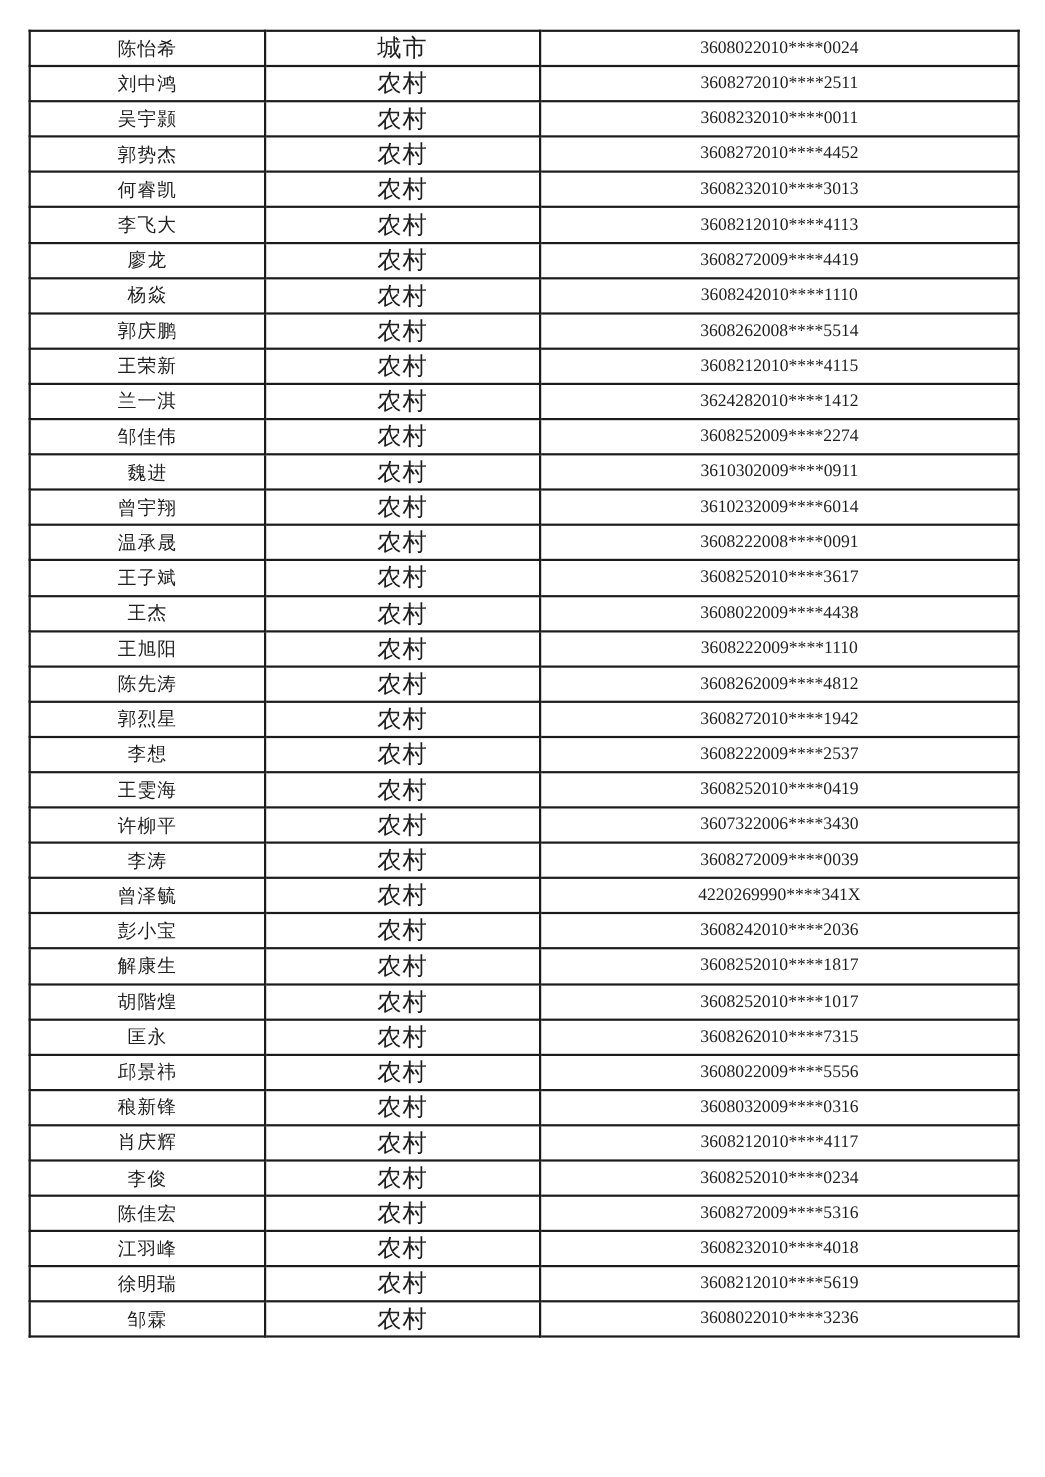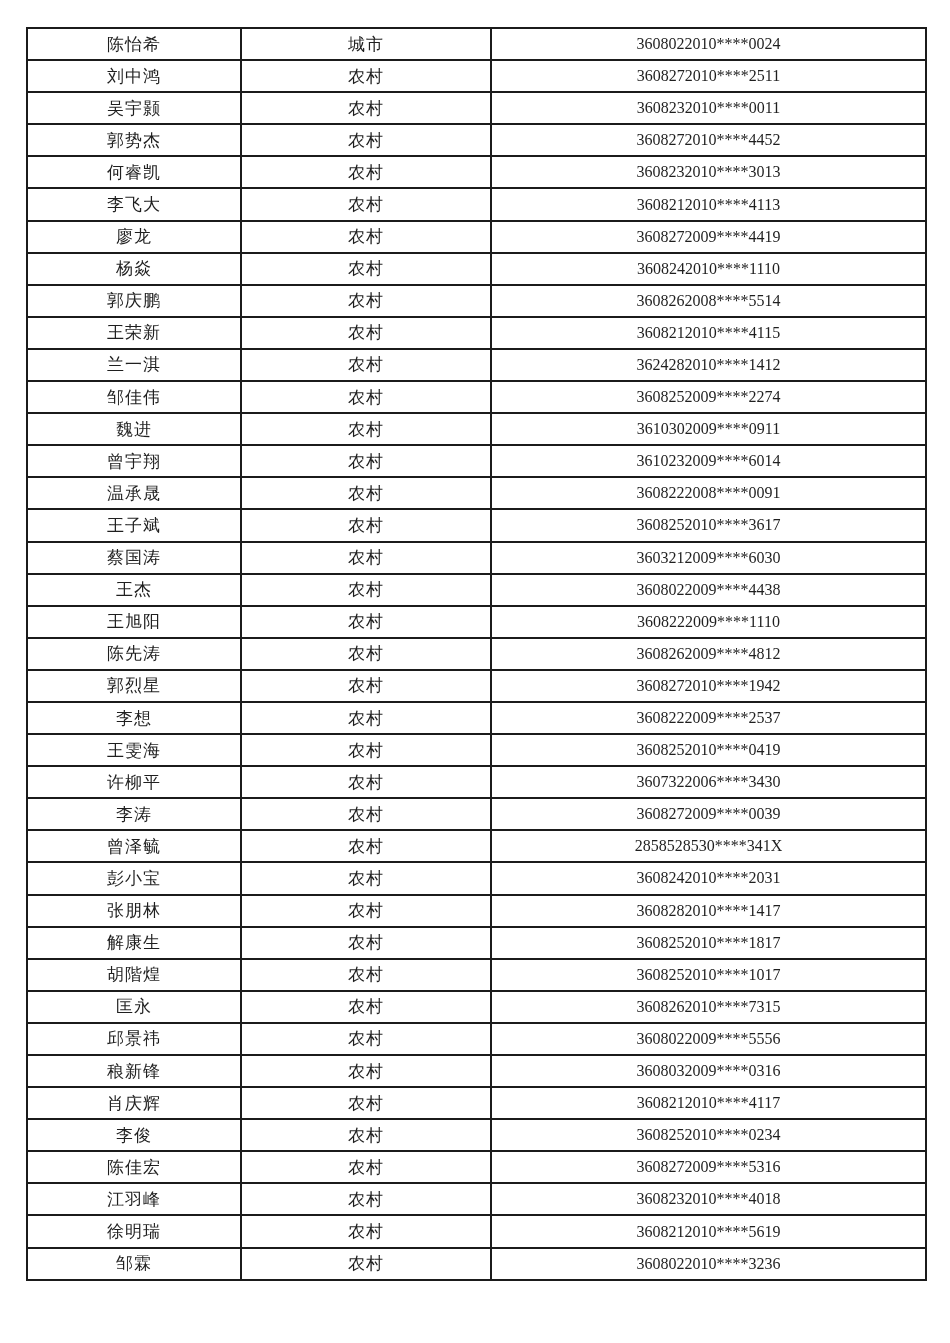--- a/index.html
+++ b/index.html
@@ -34,21 +34,21 @@
     color: #1f1f1f;
     padding: 0;
     overflow: hidden;
     white-space: nowrap;
   }
   td.name-cell {
     font-size: 17px;
     letter-spacing: 1px;
   }
   td.area-cell {
-    font-size: 17px;
+    font-size: 22px;
     letter-spacing: 1px;
   }
   td.id-cell {
     font-size: 16px;
   }
 </style>
 </head>
 <body>
 
 <div class="page">
@@ -133,25 +133,20 @@
           <td class="name-cell">温承晟</td>
           <td class="area-cell">农村</td>
           <td class="id-cell">3608222008****0091</td>
         </tr>
         <tr>
           <td class="name-cell">王子斌</td>
           <td class="area-cell">农村</td>
           <td class="id-cell">3608252010****3617</td>
         </tr>
         <tr>
-          <td class="name-cell">蔡国涛</td>
-          <td class="area-cell">农村</td>
-          <td class="id-cell">3603212009****6030</td>
-        </tr>
-        <tr>
           <td class="name-cell">王杰</td>
           <td class="area-cell">农村</td>
           <td class="id-cell">3608022009****4438</td>
         </tr>
         <tr>
           <td class="name-cell">王旭阳</td>
           <td class="area-cell">农村</td>
           <td class="id-cell">3608222009****1110</td>
         </tr>
         <tr>
@@ -180,31 +175,26 @@
           <td class="id-cell">3607322006****3430</td>
         </tr>
         <tr>
           <td class="name-cell">李涛</td>
           <td class="area-cell">农村</td>
           <td class="id-cell">3608272009****0039</td>
         </tr>
         <tr>
           <td class="name-cell">曾泽毓</td>
           <td class="area-cell">农村</td>
-          <td class="id-cell">2858528530****341X</td>
+          <td class="id-cell">4220269990****341X</td>
         </tr>
         <tr>
           <td class="name-cell">彭小宝</td>
           <td class="area-cell">农村</td>
-          <td class="id-cell">3608242010****2031</td>
-        </tr>
-        <tr>
-          <td class="name-cell">张朋林</td>
-          <td class="area-cell">农村</td>
-          <td class="id-cell">3608282010****1417</td>
+          <td class="id-cell">3608242010****2036</td>
         </tr>
         <tr>
           <td class="name-cell">解康生</td>
           <td class="area-cell">农村</td>
           <td class="id-cell">3608252010****1817</td>
         </tr>
         <tr>
           <td class="name-cell">胡階煌</td>
           <td class="area-cell">农村</td>
           <td class="id-cell">3608252010****1017</td>

